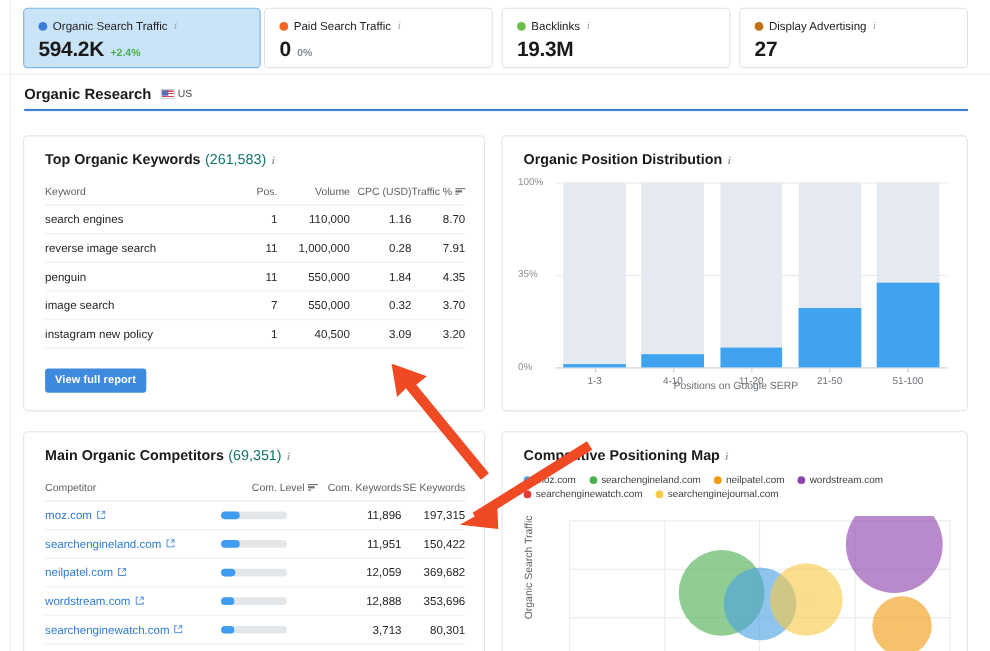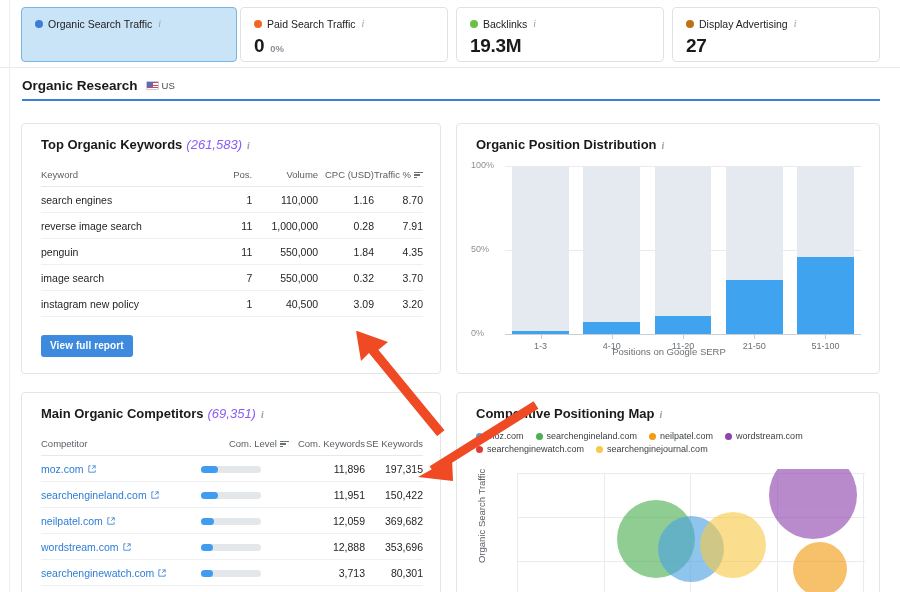--- a/index.html
+++ b/index.html
@@ -75,21 +75,21 @@
     background: #ffffff; border-right: 1px solid #eceef0;
   }
   .panel {
     position: absolute; background: #ffffff; border: 1px solid #e3e5e8; border-radius: 4px;
   }
   .panel-title {
     position: absolute; left: 19px; top: 13px;
     font-size: 13px; font-weight: bold; color: #1a1a1a;
     display: flex; align-items: baseline; gap: 4px; white-space: nowrap;
   }
-  .panel-title .count { font-weight: normal; color: #8b5cf6; font-size: 13px; font-style: italic; }
+  .panel-title .count { font-weight: normal; color: #0f766e; font-size: 13px; }
 
   
   table.data { position: absolute; border-collapse: collapse; }
   table.data th {
     font-size: 9.5px; font-weight: normal; color: #5a5f64;
     padding: 0 0 6px 0; border-bottom: 1px solid #e6e8ea;
     white-space: nowrap; vertical-align: bottom;
   }
   table.data td {
     font-size: 10.5px; color: #232629; height: 26px;
@@ -153,20 +153,24 @@
 
 <div id="page">
 
   <div class="metric-strip">
       <div class="metric-card active" style="left: 21px; width: 216px;">
         <div class="metric-head">
           <span class="dot" style="background: rgb(59, 125, 216);"></span>
           <span class="metric-label">Organic Search Traffic</span>
           <span class="info-i">i</span>
         </div>
+        <div class="metric-value-row">
+          <span class="metric-value">594.2K</span>
+          <span class="metric-delta" style="color: rgb(76, 175, 80);">+2.4%</span>
+        </div>
       </div>
       <div class="metric-card" style="left: 240px; width: 208px;">
         <div class="metric-head">
           <span class="dot" style="background: rgb(242, 101, 34);"></span>
           <span class="metric-label">Paid Search Traffic</span>
           <span class="info-i">i</span>
         </div>
         <div class="metric-value-row">
           <span class="metric-value">0</span>
           <span class="metric-delta" style="color: rgb(139, 144, 150);">0%</span>
@@ -270,21 +274,21 @@
     <div class="panel" style="left:456px; top:19px; width:424px; height:251px;">
       <div class="panel-title">
         <span>Organic Position Distribution</span>
         <span class="info-i">i</span>
       </div>
       <div class="bars-plot" style="left:14px; top:42px; width:396px; height:190px;">
 
       <div class="bc-gridline" style="left: 34px; top: 0px; width: 356px;"></div>
           <div class="bc-ylabel" style="left: 0px; top: -6px;">100%</div>
           <div class="bc-gridline" style="left: 34px; top: 84px; width: 356px;"></div>
-          <div class="bc-ylabel" style="left: 0px; top: 78px;">50%</div>
+          <div class="bc-ylabel" style="left: 0px; top: 78px;">35%</div>
           <div class="bc-ylabel" style="left: 0px; top: 162px;">0%</div>
           <div class="bc-axis" style="left: 34px; top: 168px; width: 356px;"></div>
           <div class="bc-col" style="left: 41.12px; width: 56.96px; height: 168px; bottom: 22px;">
             <div class="bc-track" style="height: 100%; background: rgb(228, 234, 240);"></div>
             <div class="bc-bar" style="height: 3.36px; background: rgb(63, 163, 240);"></div>
           </div>
           <div class="bc-tick" style="left: 69.6px; top: 169px;"></div>
           <div class="bc-xlabel" style="left: 34px; top: 175px; width: 71.2px;">1-3</div>
           <div class="bc-col" style="left: 112.32px; width: 56.96px; height: 168px; bottom: 22px;">
             <div class="bc-track" style="height: 100%; background: rgb(228, 234, 240);"></div>

